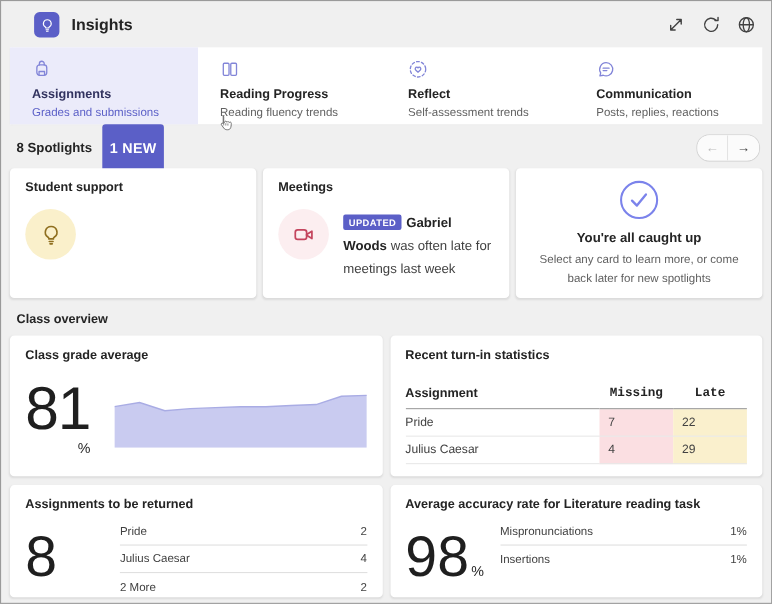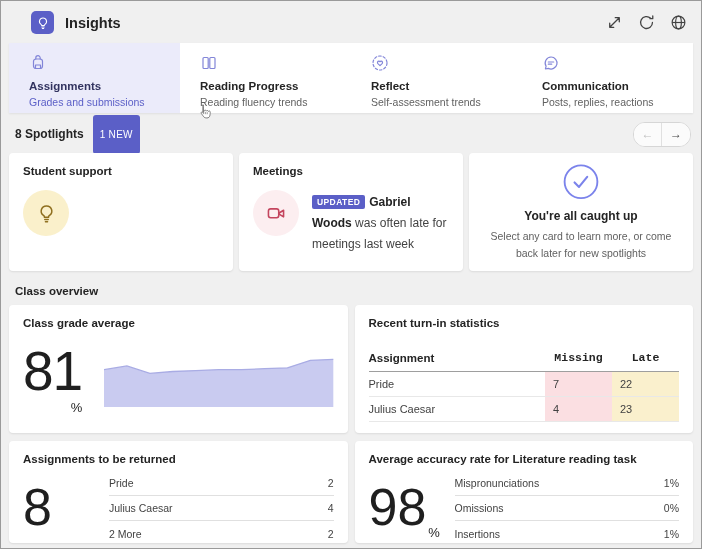--- a/index.html
+++ b/index.html
@@ -20,21 +20,21 @@
   .tab.selected { background:#ebebfa; }
   .tab-icon { width:18px; height:18px; display:block; }
   .tab-label { font-size:11.5px; font-weight:bold; margin-top:8px; color:#242424; }
   .tab.selected .tab-label { color:#32335f; }
   .tab-sub { font-size:10.5px; color:#616161; margin-top:4px; }
   .tab.selected .tab-sub { color:#5b5fc7; }
 
   
   .spot-head { margin:8px 10px 6px 14px; display:flex; align-items:center; height:26px; }
   .spot-title { font-size:12px; font-weight:bold; }
-  .new-badge { background:#5b5fc7; color:#fff; font-size:10px; font-weight:normal; padding:14px 7px; border-radius:3px; margin-left:9px; letter-spacing:.3px; }
+  .new-badge { background:#5b5fc7; color:#fff; font-size:13px; font-weight:bold; padding:14px 7px; border-radius:3px; margin-left:9px; letter-spacing:.3px; }
   .pager { margin-left:auto; display:flex; border:1px solid #d6d6d6; border-radius:12px; overflow:hidden; background:#fff; }
   .pager button { width:28px; height:23px; border:none; background:#fbfbfb; font-size:12px; cursor:pointer; line-height:1; }
   .pager button:first-child { border-right:1px solid #e0e0e0; color:#bdbdbd; }
   .pager button:last-child { color:#424242; }
 
   .card { background:#fff; border-radius:4px; box-shadow:0 1px 2px rgba(0,0,0,.09); }
 
   
   .spot-cards { margin:0 8px; display:grid; grid-template-columns:1fr 1fr 1fr; gap:6px; }
   .spot-card { height:118px; padding:12px 14px; cursor:pointer; }
@@ -228,21 +228,21 @@
         </thead>
         <tbody>
           <tr>
             <td>Pride</td>
             <td class="num cell-missing">7</td>
             <td class="num cell-late">22</td>
           </tr>
           <tr>
             <td>Julius Caesar</td>
             <td class="num cell-missing">4</td>
-            <td class="num cell-late">23</td>
+            <td class="num cell-late">29</td>
           </tr>
         </tbody>
       </table>
     </div>
 
     <div class="card ov-card">
       <div class="card-title">Assignments to be returned</div>
       <div class="list-row-card">
         <div class="list-big">8</div>
         <div class="mini-list">
@@ -267,24 +267,20 @@
       <div class="list-row-card">
         <div class="list-big">
           <span>98</span>
             <span class="big-unit">%</span>
         </div>
         <div class="mini-list">
           <div class="mini-row bordered">
             <span>Mispronunciations</span>
             <span>1%</span>
           </div>
-          <div class="mini-row bordered">
-            <span>Omissions</span>
-            <span>0%</span>
-          </div>
           <div class="mini-row">
             <span>Insertions</span>
             <span>1%</span>
           </div>
         </div>
       </div>
     </div>
 
   </div>
 

